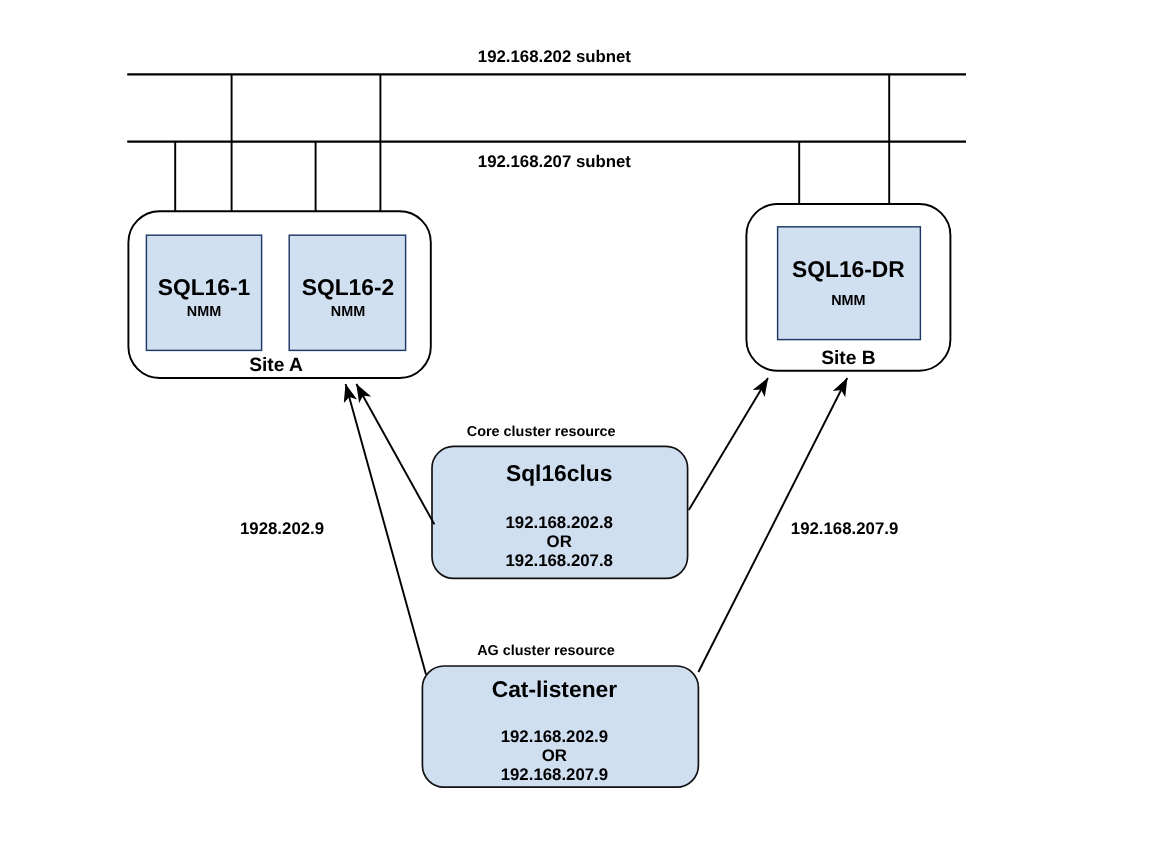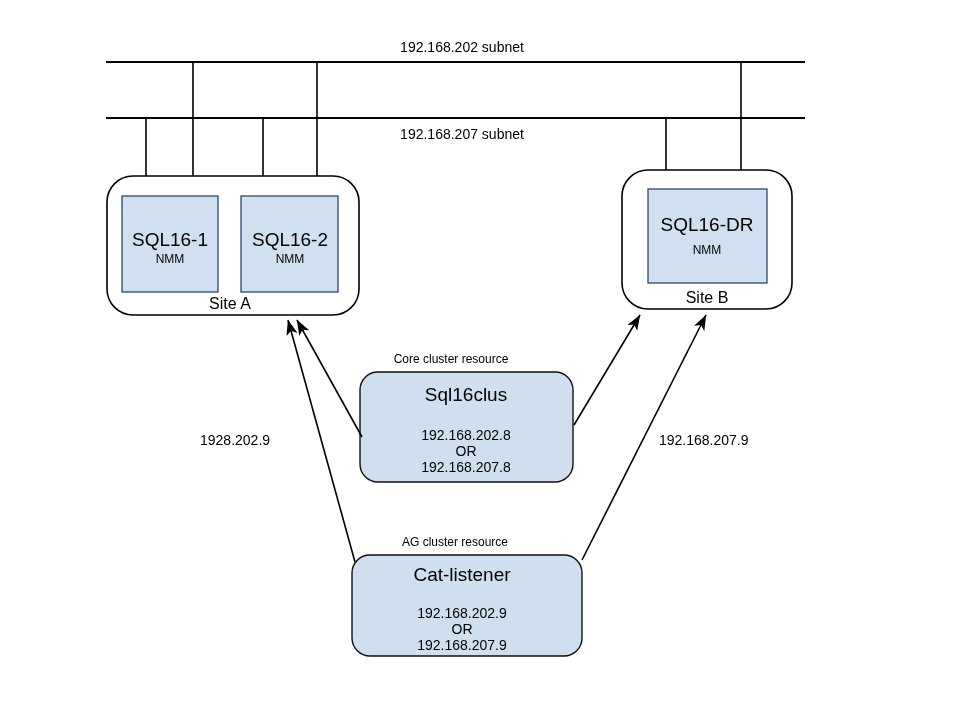--- a/index.html
+++ b/index.html
@@ -13,20 +13,21 @@
     height: 720px;
     font-family: "Liberation Sans", sans-serif;
     color: #000000;
     overflow: hidden;
   }
   #diagram-root {
     position: relative;
     width: 960px;
     height: 576px;
     background: #ffffff;
+    font-weight: bold;
   }
   svg#diagram-canvas {
     position: absolute;
     left: 0;
     top: 0;
     width: 960px;
     height: 720px;
   }
   .svg-text {
     font-family: "Liberation Sans", sans-serif;

